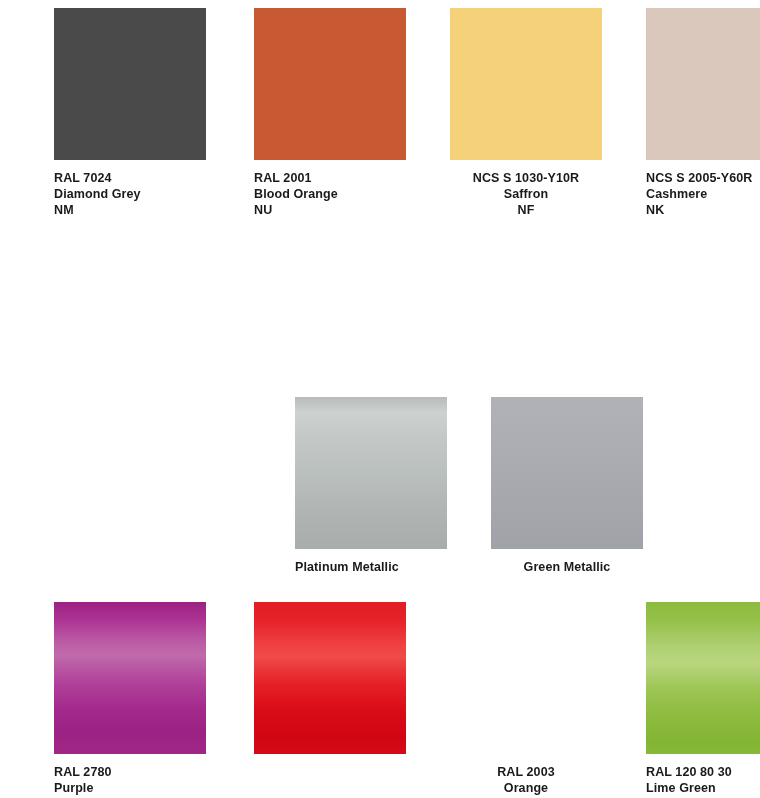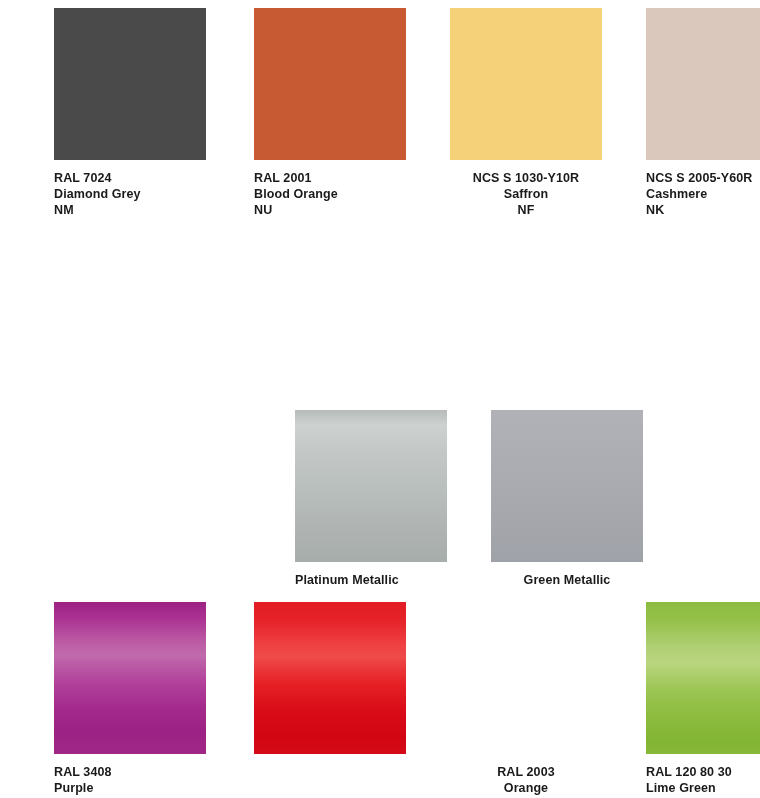--- a/index.html
+++ b/index.html
@@ -48,21 +48,21 @@
     white-space: nowrap;
   }
 
   
   .col-1 { left: 10px; }
   .col-2 { left: 210px; }
   .col-3 { left: 406px; text-align: center; }
   .col-4 { left: 602px; }
 
   .row-1 { top: 8px; }
-  .row-2 { top: 410px; padding-left: 41px; }
+  .row-2 { top: 397px; padding-left: 41px; }
   .row-3 { top: 602px; }
 
   
   .chip-diamond-grey   { background: #4a4a4a; }
   .chip-blood-orange   { background: #c85a33; }
   .chip-saffron        { background: #f5d279; }
   .chip-cashmere       { background: #dbc8bc; }
 
   
   .chip-platinum-metallic {
@@ -179,21 +179,21 @@
   <div class="swatch-cell col-3 row-2">
     <span class="swatch-chip chip-silver-metallic"></span>
     <div class="swatch-caption">
       <span class="caption-line">Green Metallic</span>
     </div>
   </div>
 
   <div class="swatch-cell col-1 row-3">
     <span class="swatch-chip chip-purple"></span>
     <div class="swatch-caption">
-      <span class="caption-line">RAL 3408</span>
+      <span class="caption-line">RAL 2780</span>
       <span class="caption-line">Purple</span>
     </div>
   </div>
 
   <div class="swatch-cell col-2 row-3">
     <span class="swatch-chip chip-red"></span>
   </div>
 
   <div class="swatch-cell col-3 row-3">
     <span class="swatch-chip chip-orange"></span>

